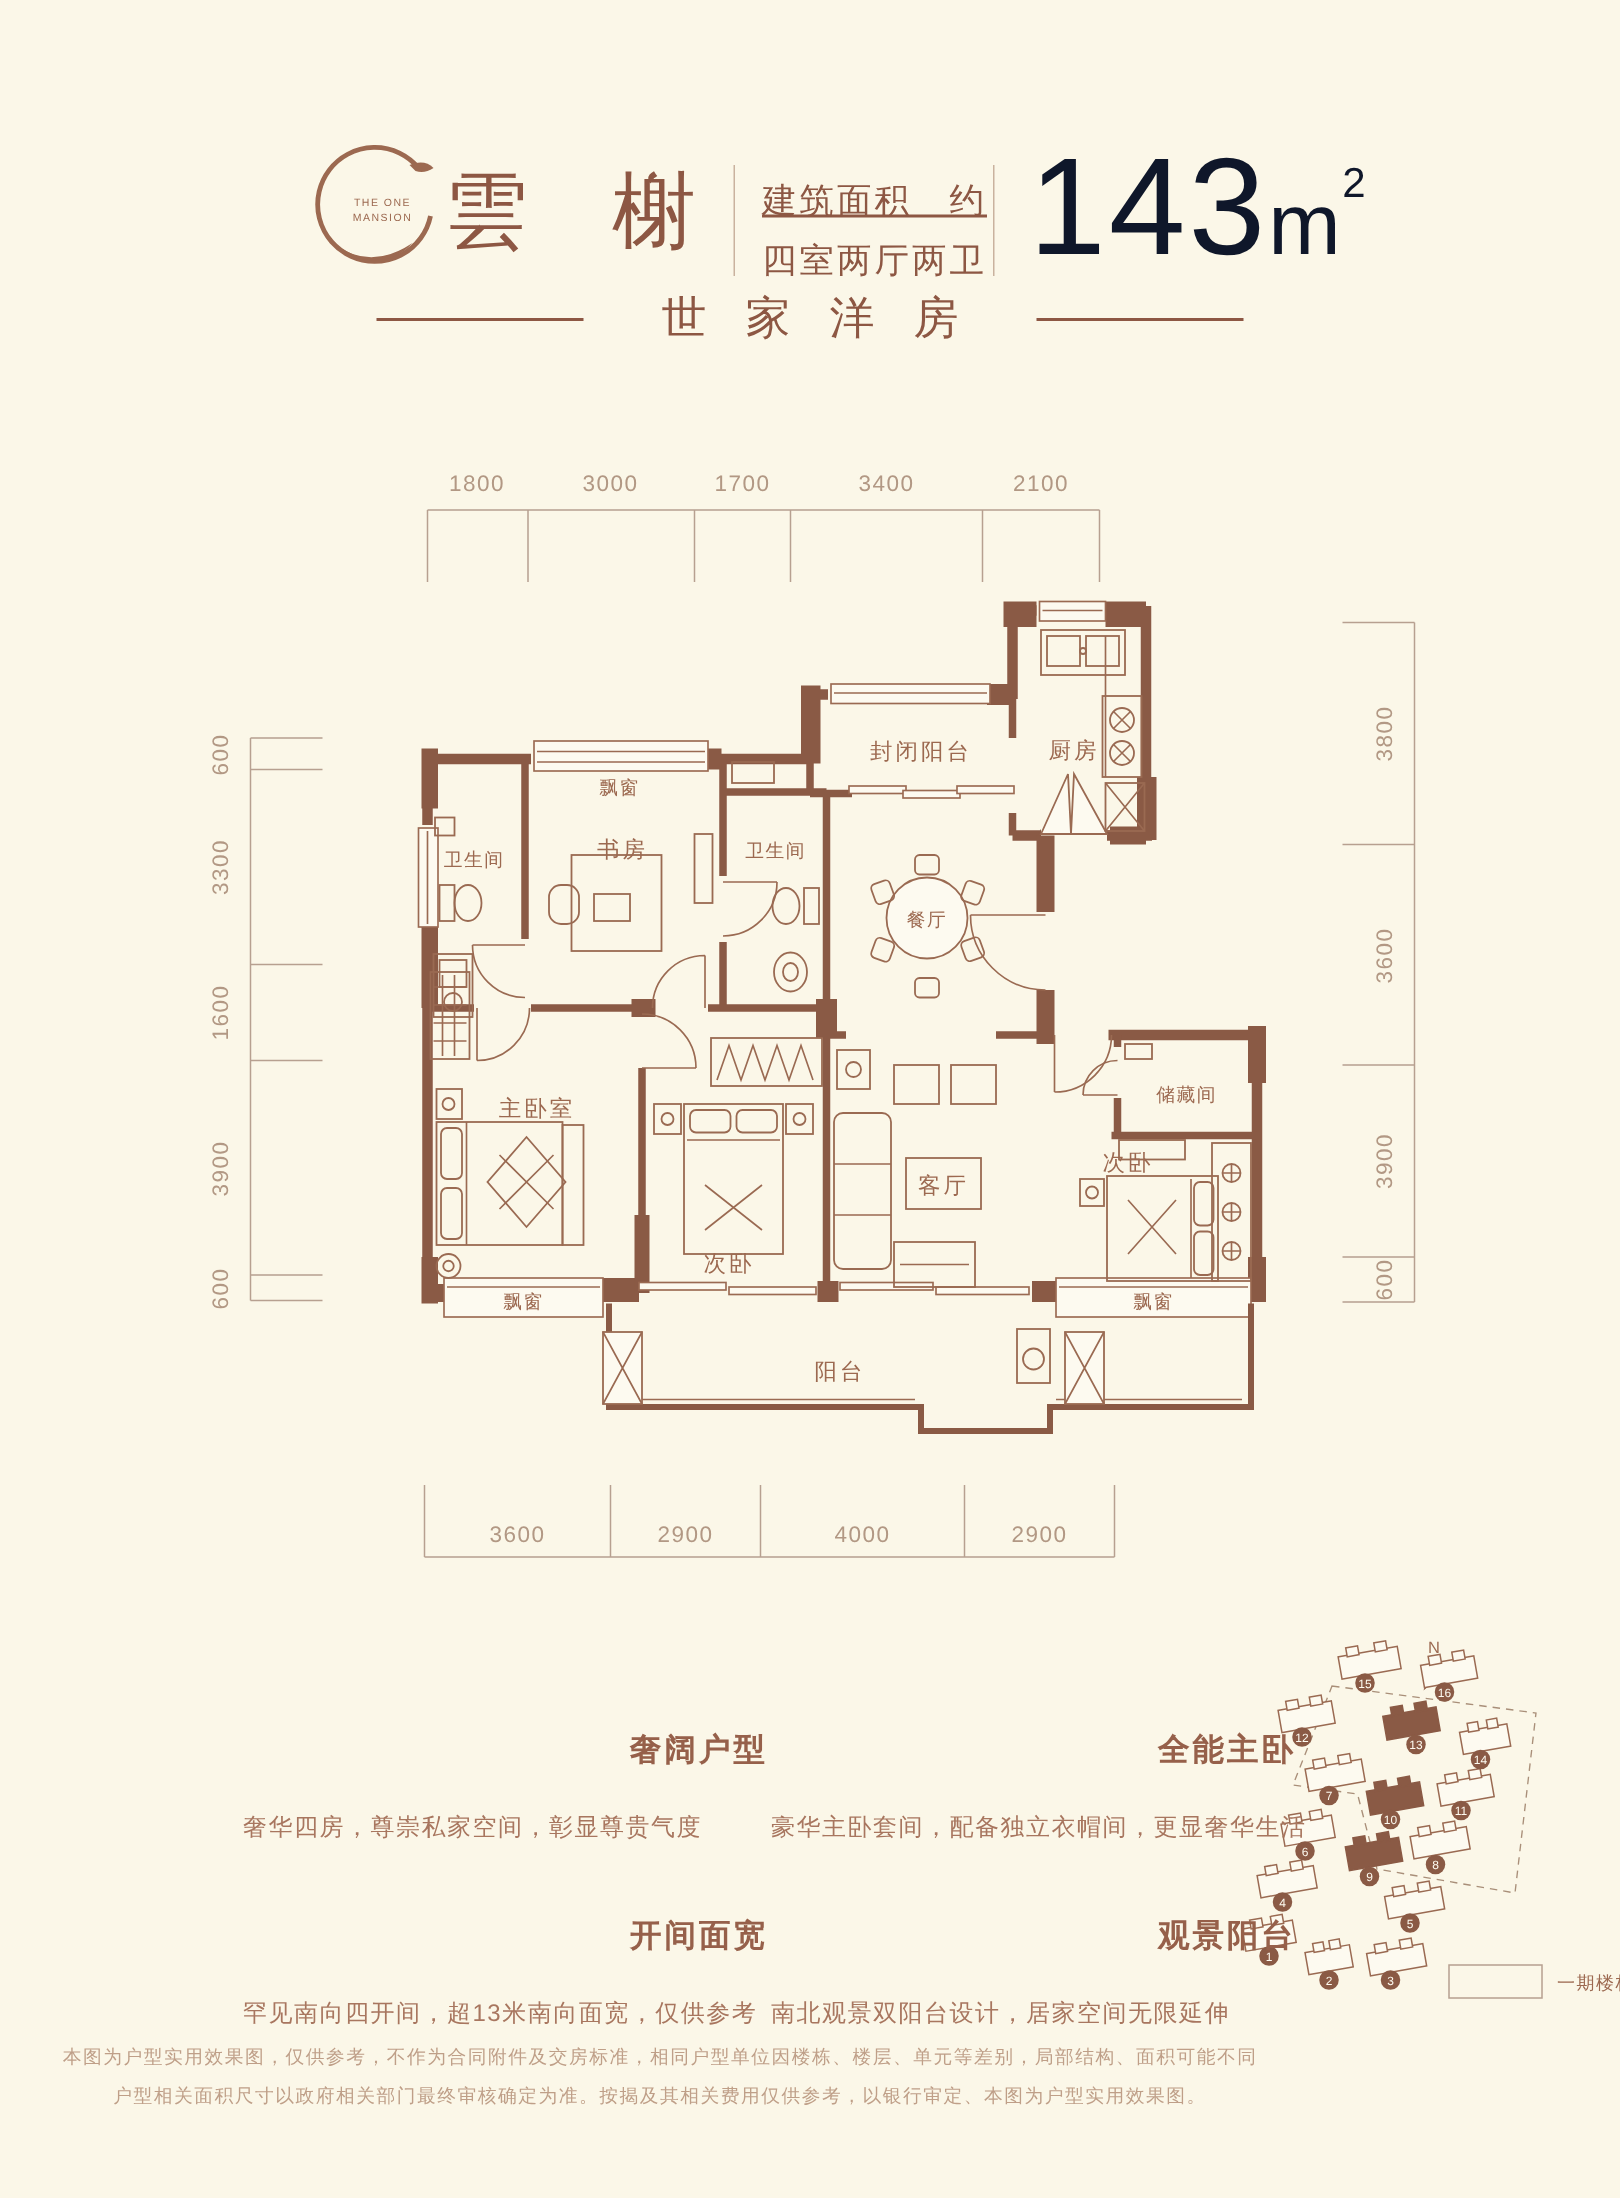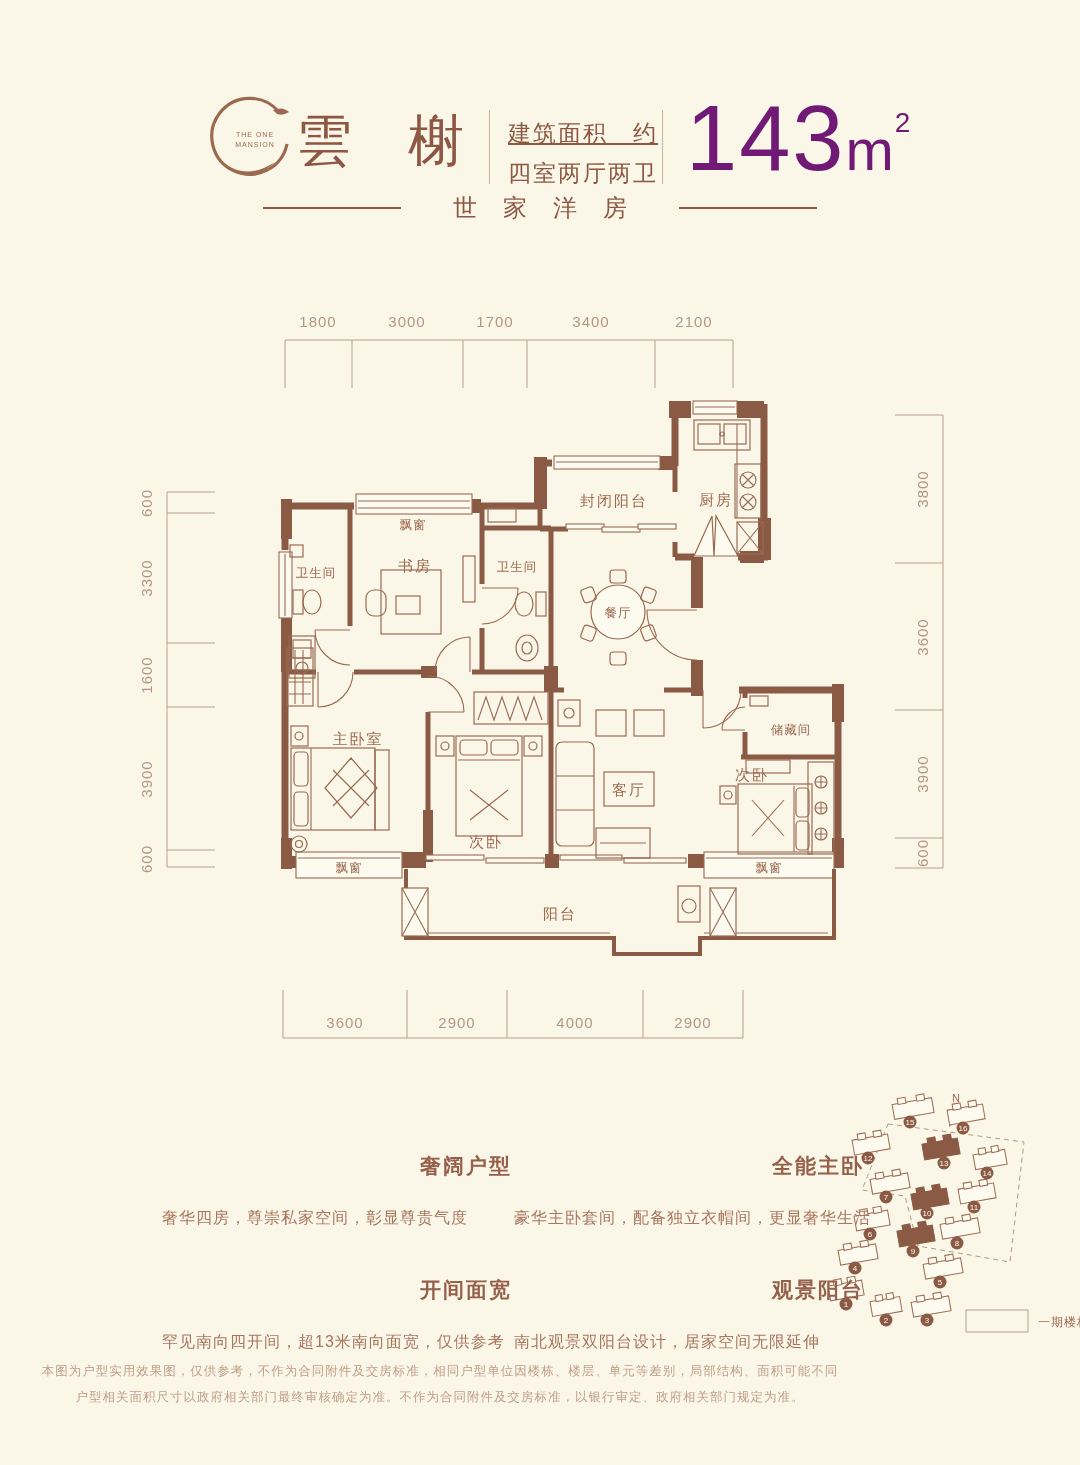--- a/index.html
+++ b/index.html
@@ -5,27 +5,27 @@
   html,body{margin:0;padding:0;}
   body{width:1080px;height:1465px;background:#fbf7e8;font-family:"Liberation Sans",sans-serif;position:relative;overflow:hidden;}
   .abs{position:absolute;}
   
   .logo{left:203px;top:92px;width:100px;height:100px;}
   .brand-title{left:296px;top:104px;font-size:56px;color:#8d5743;letter-spacing:56px;font-weight:500;white-space:nowrap;}
   .vdiv{width:1px;background:#c9b29e;top:110px;height:74px;}
   .vdiv1{left:489px;} .vdiv2{left:662px;}
   .area-label{left:508px;width:146px;color:#8d5743;font-size:23px;letter-spacing:2px;white-space:nowrap;}
   .area-label.l1{top:118px;text-decoration:underline;} .area-label.l2{top:158px;}
-  .area-value{left:686px;top:92px;color:#701a75;white-space:nowrap;}
+  .area-value{left:686px;top:92px;color:#0f172a;white-space:nowrap;}
   .area-value .num{font-size:92px;line-height:1;letter-spacing:2px;}
   .area-value .unit{font-size:58px;letter-spacing:1px;}
   .area-value sup{font-size:28px;vertical-align:38px;}
   .subtitle-row{left:0;top:192px;width:1080px;display:flex;align-items:center;justify-content:center;gap:26px;}
   .subtitle-line{width:138px;height:2px;background:#8d5743;}
-  .subtitle-text{font-size:24px;color:#8d5743;letter-spacing:26px;text-indent:26px;white-space:nowrap;}
+  .subtitle-text{font-size:30px;color:#8d5743;letter-spacing:26px;text-indent:26px;white-space:nowrap;}
   
   .feature{width:350px;}
   .feature .ft{font-size:21px;color:#96604a;font-weight:700;letter-spacing:2px;text-align:right;}
   .feature .fd{font-size:16px;color:#a8765f;margin-top:28px;letter-spacing:1px;white-space:nowrap;}
   .f1{left:162px;top:1152px;} .f2{left:514px;top:1152px;}
   .f3{left:162px;top:1276px;} .f4{left:514px;top:1276px;}
   
   .disc{left:0;width:880px;text-align:center;font-size:12.5px;color:#bf9f88;letter-spacing:1px;}
   .d1{top:1363px;} .d2{top:1389px;}
   
@@ -469,13 +469,13 @@
 <div class="abs feature f3">
   <div class="ft">开间面宽</div>
   <div class="fd">罕见南向四开间，超13米南向面宽，仅供参考</div>
 </div>
 <div class="abs feature f4">
   <div class="ft">观景阳台</div>
   <div class="fd">南北观景双阳台设计，居家空间无限延伸</div>
 </div>
 
 <div class="abs disc d1">本图为户型实用效果图，仅供参考，不作为合同附件及交房标准，相同户型单位因楼栋、楼层、单元等差别，局部结构、面积可能不同</div>
-<div class="abs disc d2">户型相关面积尺寸以政府相关部门最终审核确定为准。不作为合同附件及交房标准，以银行审定、政府相关部门规定为准。</div>
+<div class="abs disc d2">户型相关面积尺寸以政府相关部门最终审核确定为准。按揭及其相关费用仅供参考，以银行审定、本图为户型实用效果图。</div>
 
 </body></html>

